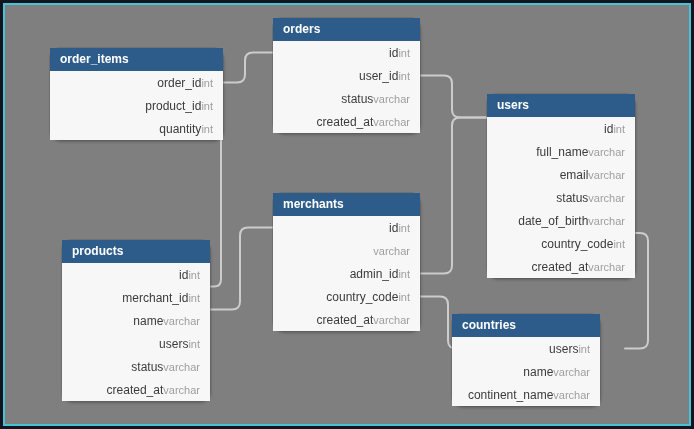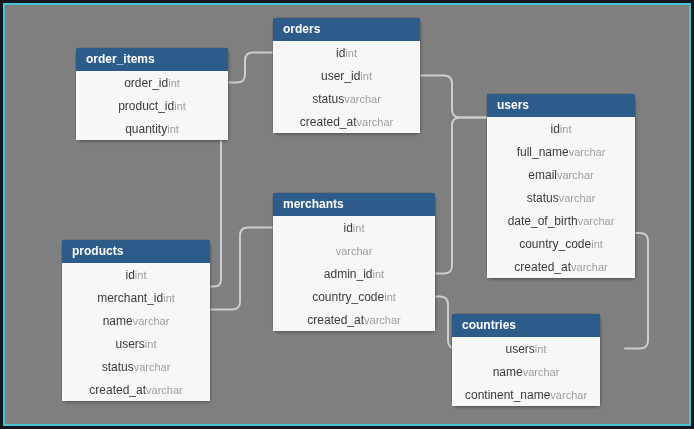--- a/index.html
+++ b/index.html
@@ -29,49 +29,49 @@
     fill: none;
     stroke: #cccccc;
     stroke-width: 2;
     stroke-linecap: round;
   }
 
   .table {
     position: absolute;
     z-index: 2;
     box-shadow: 0 0 0 1px rgba(90,90,90,0.35), 1px 2px 3px rgba(0,0,0,0.25);
-    border-radius: 5px;
+    border-radius: 10px;
   }
   .thead {
     height: 23px;
     line-height: 23px;
     background: #2d5c8a;           
     color: #ffffff;
     font-size: 12px;
     font-weight: 700;
     padding: 0 10px;
     white-space: nowrap;
   }
   .rows { background: #f7f7f7; }
   .row {
     height: 23px;
     display: flex;
     align-items: center;
-    justify-content: center;
+    justify-content: flex-end;
     padding: 0 10px;
     white-space: nowrap;
   }
   .fname { font-size: 12px; color: #3b3b3b; }
   .ftype { font-size: 11px; color: #9e9e9e; }
 
   
-  #t-order_items { left: 76px;  top: 48px;  width: 152px; }
+  #t-order_items { left: 50px;  top: 48px;  width: 173px; }
   #t-orders      { left: 273px; top: 18px;  width: 147px; }
   #t-products    { left: 62px;  top: 240px; width: 148px; }
-  #t-merchants   { left: 273px; top: 193px; width: 162px; }
+  #t-merchants   { left: 273px; top: 193px; width: 147px; }
   #t-users       { left: 487px; top: 94px;  width: 148px; }
   #t-countries   { left: 452px; top: 314px; width: 148px; }
 </style>
 </head>
 <body>
 
 <div class="screen">
   <div class="canvas"></div>
 
   <svg class="wires" width="694" height="429" viewBox="0 0 694 429">

